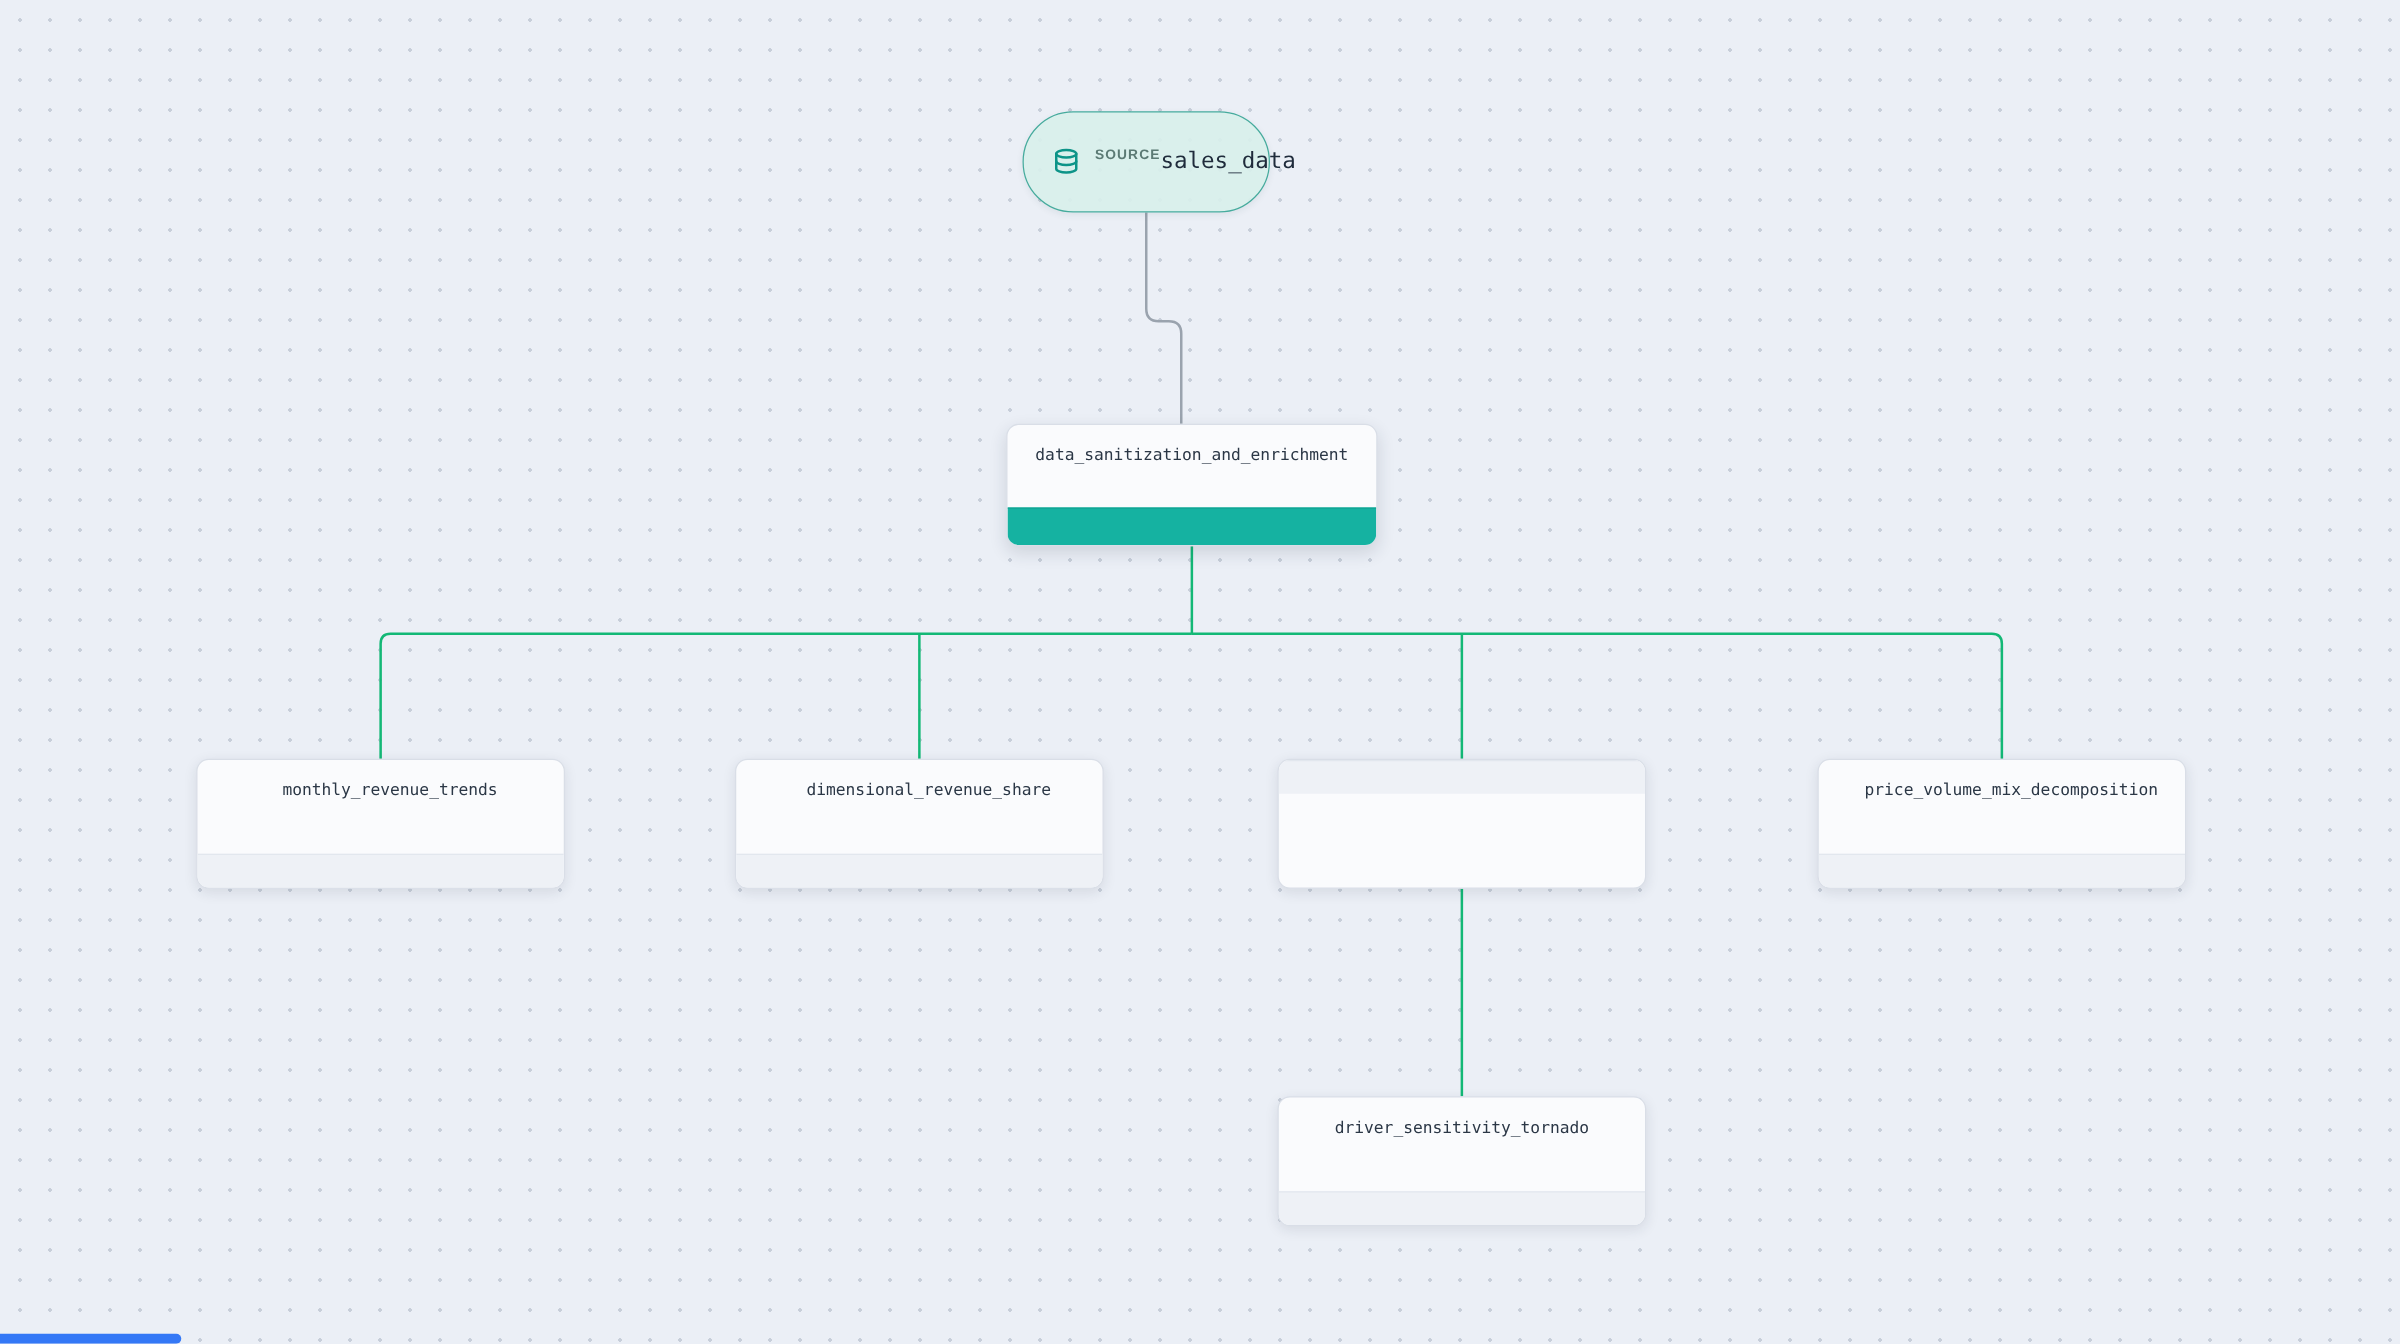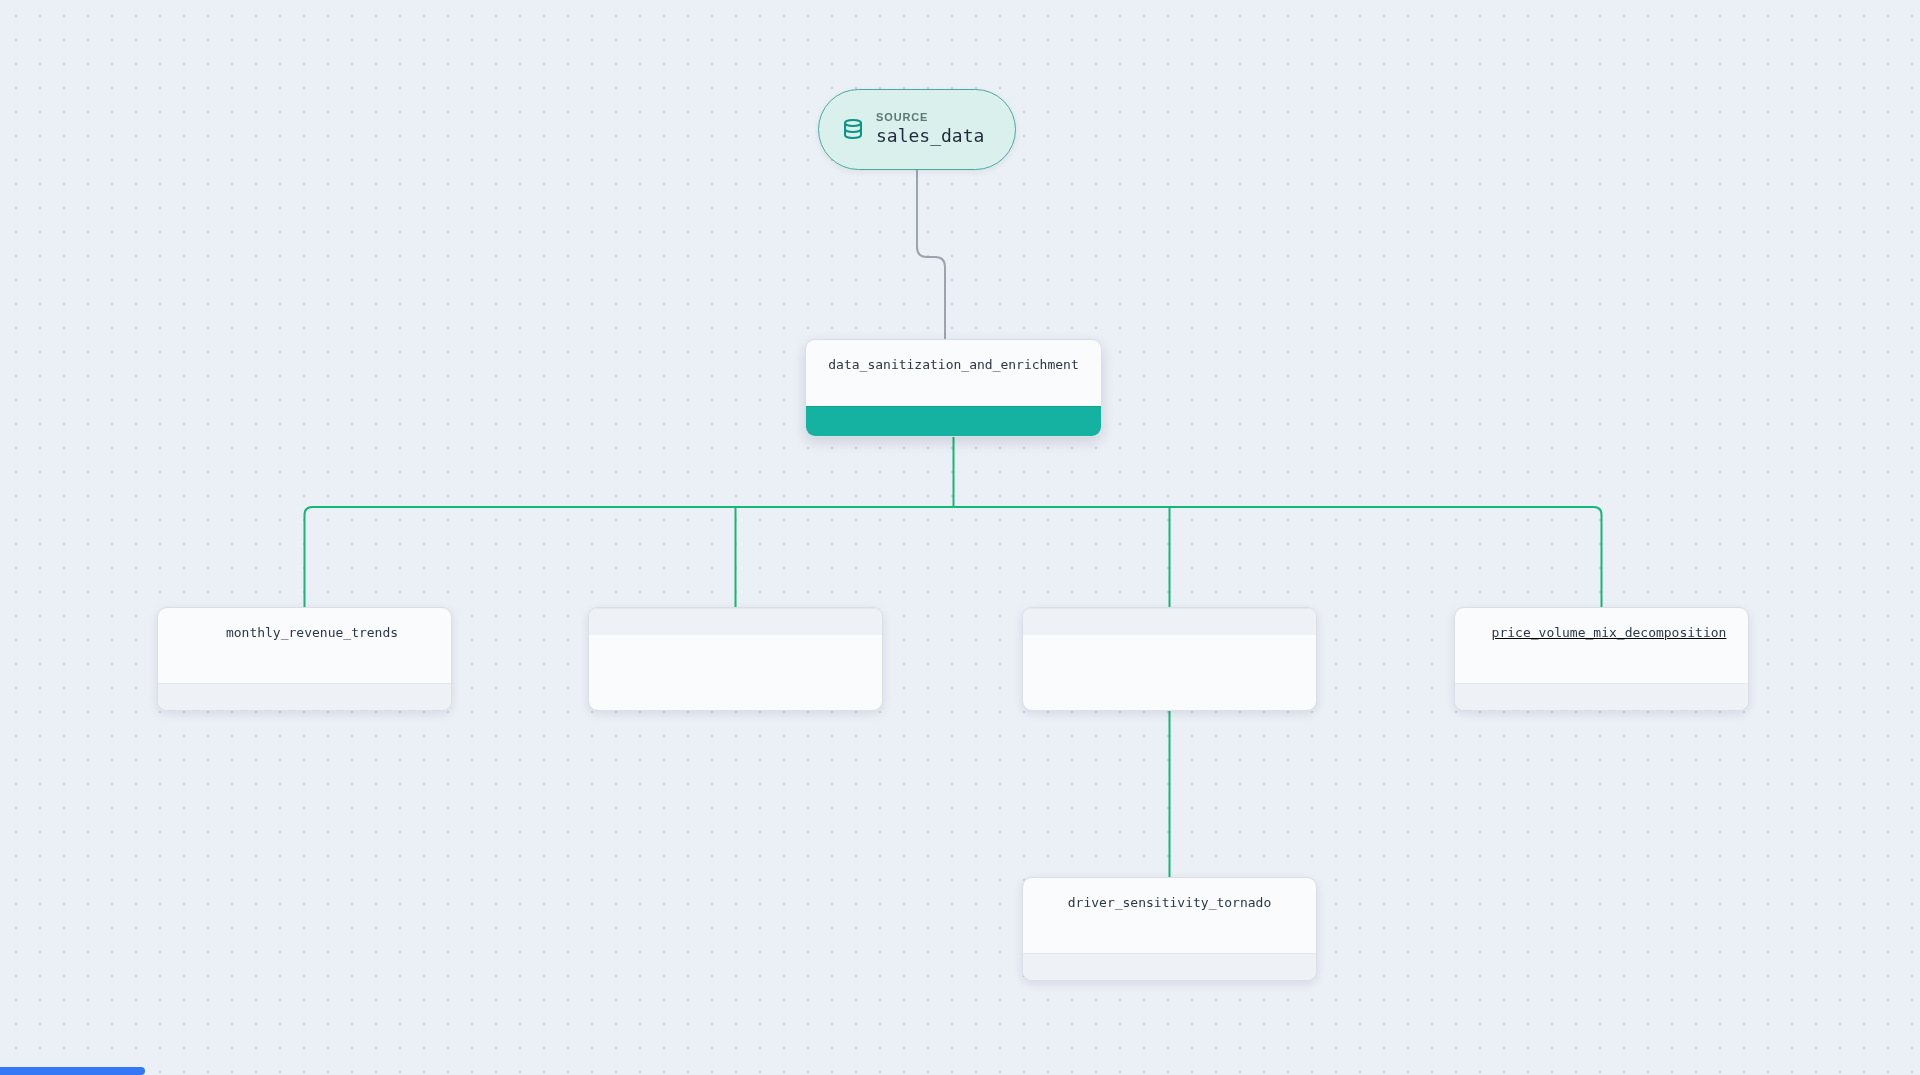--- a/index.html
+++ b/index.html
@@ -29,21 +29,21 @@
     background: rgba(216, 240, 235, 0.9);
     border: 1.5px solid #46ab9d;
     border-radius: 999px;
     display: flex;
     align-items: center;
     gap: 11px;
     padding: 0 22px;
     box-shadow: 0 2px 6px rgba(20, 60, 60, 0.08);
     cursor: pointer;
   }
-  .pill-text { display: flex; flex-direction: column; line-height: 1.25; }
+  .pill-text { display: flex; flex-direction: row; line-height: 1.25; }
   .pill-badge {
     font-family: "Liberation Sans", sans-serif;
     font-size: 11px;
     font-weight: 700;
     letter-spacing: 0.08em;
     color: #5b7a74;
   }
   .pill-name {
     font-size: 18px;
     color: #1f2b3b;
@@ -88,21 +88,21 @@
     background: #15b2a1;
     border-top: 1px solid #0fa392;
   }
 
   
   .child-card { width: 295px; height: 104px; top: 607px; }
   .child-card .card-label { padding-left: 26px; padding-right: 11px; }
   #node-monthly  { left: 157px; }
   #node-dimensional { left: 588px; }
   #node-variance { left: 1022px; }
-  #node-pricevol { left: 1454px; text-decoration: underline; }
+  #node-pricevol { left: 1454px; }
   #node-tornado  { left: 1022px; top: 877px; width: 295px; height: 104px; }
   #node-tornado .card-label { padding-left: 26px; padding-right: 26px; }
 
   
   .h-scrollbar {
     position: absolute;
     left: 0; top: 1067px;
     width: 145px; height: 8px;
     background: #3478f6;
     border-radius: 0 4px 4px 0;
@@ -141,20 +141,21 @@
   <div class="card-label">data_sanitization_and_enrichment</div>
   <div class="status-bar"></div>
 </div>
 
 <div id="node-monthly" class="node card child-card">
   <div class="card-label">monthly_revenue_trends</div>
   <div class="card-footer"></div>
 </div>
 
 <div id="node-dimensional" class="node card child-card">
+  <div class="card-label">dimensional_revenue_share</div>
   <div class="card-footer"></div>
 </div>
 
 <div id="node-variance" class="node card child-card">
   <div class="card-footer"></div>
 </div>
 
 <div id="node-pricevol" class="node card child-card">
   <div class="card-label">price_volume_mix_decomposition</div>
   <div class="card-footer"></div>

